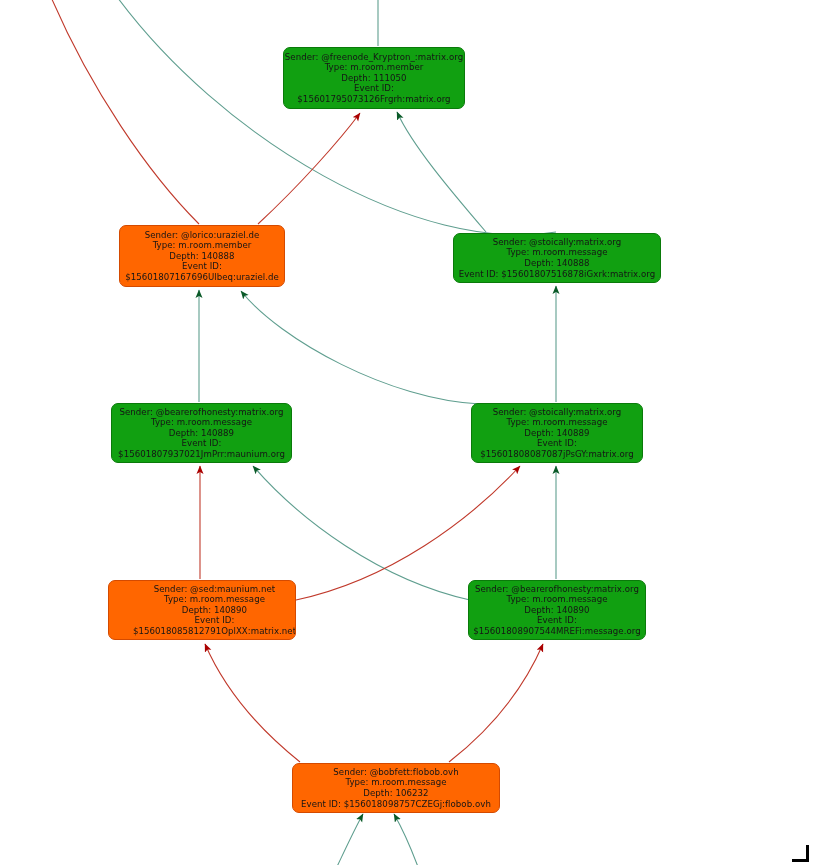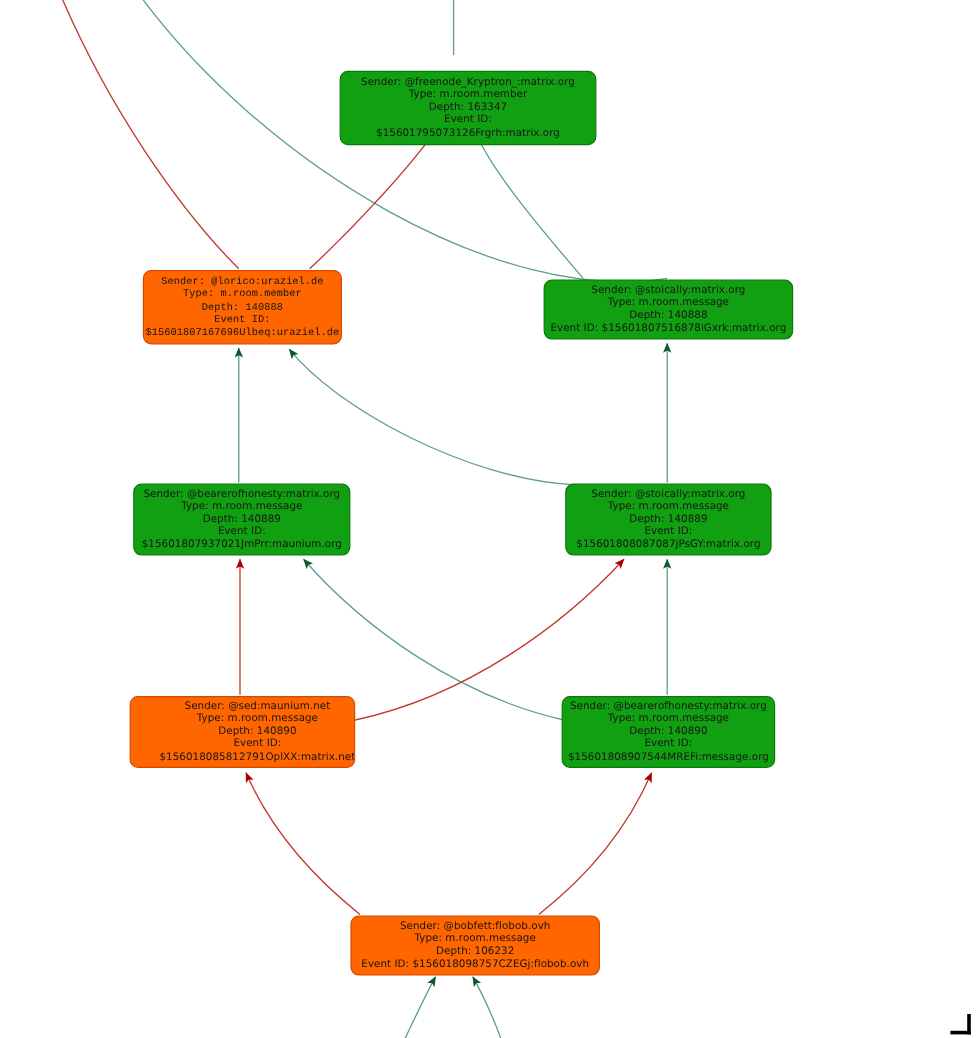--- a/index.html
+++ b/index.html
@@ -96,28 +96,28 @@
         <path d="M 296,600 C 390,580 470,520 520,466" fill="none" stroke="#c0392b" stroke-width="1.1" marker-end="url(#arrow-red)"></path>
         <path d="M 556,579 L 556,466" fill="none" stroke="#5f9e8f" stroke-width="1.1" marker-end="url(#arrow-green)"></path>
         <path d="M 300,762 C 260,730 225,690 205,644" fill="none" stroke="#c0392b" stroke-width="1.1" marker-end="url(#arrow-red)"></path>
         <path d="M 449,762 C 490,730 523,690 543,644" fill="none" stroke="#c0392b" stroke-width="1.1" marker-end="url(#arrow-red)"></path>
         <path d="M 333,875 C 345,850 355,828 363,814" fill="none" stroke="#5f9e8f" stroke-width="1.1" marker-end="url(#arrow-green)"></path>
         <path d="M 421,875 C 412,850 402,828 394,814" fill="none" stroke="#5f9e8f" stroke-width="1.1" marker-end="url(#arrow-green)"></path>
       </g>
   </svg>
 
   <div id="nodes-layer">
-      <div class="node green" style="left: 283px; top: 47px; width: 214px; height: 62px; margin-top: 12px;">
+      <div class="node green" style="left: 283px; top: 47px; width: 182px; height: 62px;">
         <span class="node-line">Sender: @freenode_Kryptron_:matrix.org</span>
         <span class="node-line">Type: m.room.member</span>
-        <span class="node-line">Depth: 163347</span>
+        <span class="node-line">Depth: 111050</span>
         <span class="node-line">Event ID:</span>
         <span class="node-line">$15601795073126Frgrh:matrix.org</span>
       </div>
-      <div class="node orange" style="left: 119px; top: 225px; width: 166px; height: 62px; font-family: Liberation Mono, monospace;">
+      <div class="node orange" style="left: 119px; top: 225px; width: 166px; height: 62px;">
         <span class="node-line">Sender: @lorico:uraziel.de</span>
         <span class="node-line">Type: m.room.member</span>
         <span class="node-line">Depth: 140888</span>
         <span class="node-line">Event ID:</span>
         <span class="node-line">$15601807167696Ulbeq:uraziel.de</span>
       </div>
       <div class="node green" style="left: 453px; top: 233px; width: 208px; height: 50px;">
         <span class="node-line">Sender: @stoically:matrix.org</span>
         <span class="node-line">Type: m.room.message</span>
         <span class="node-line">Depth: 140888</span>

